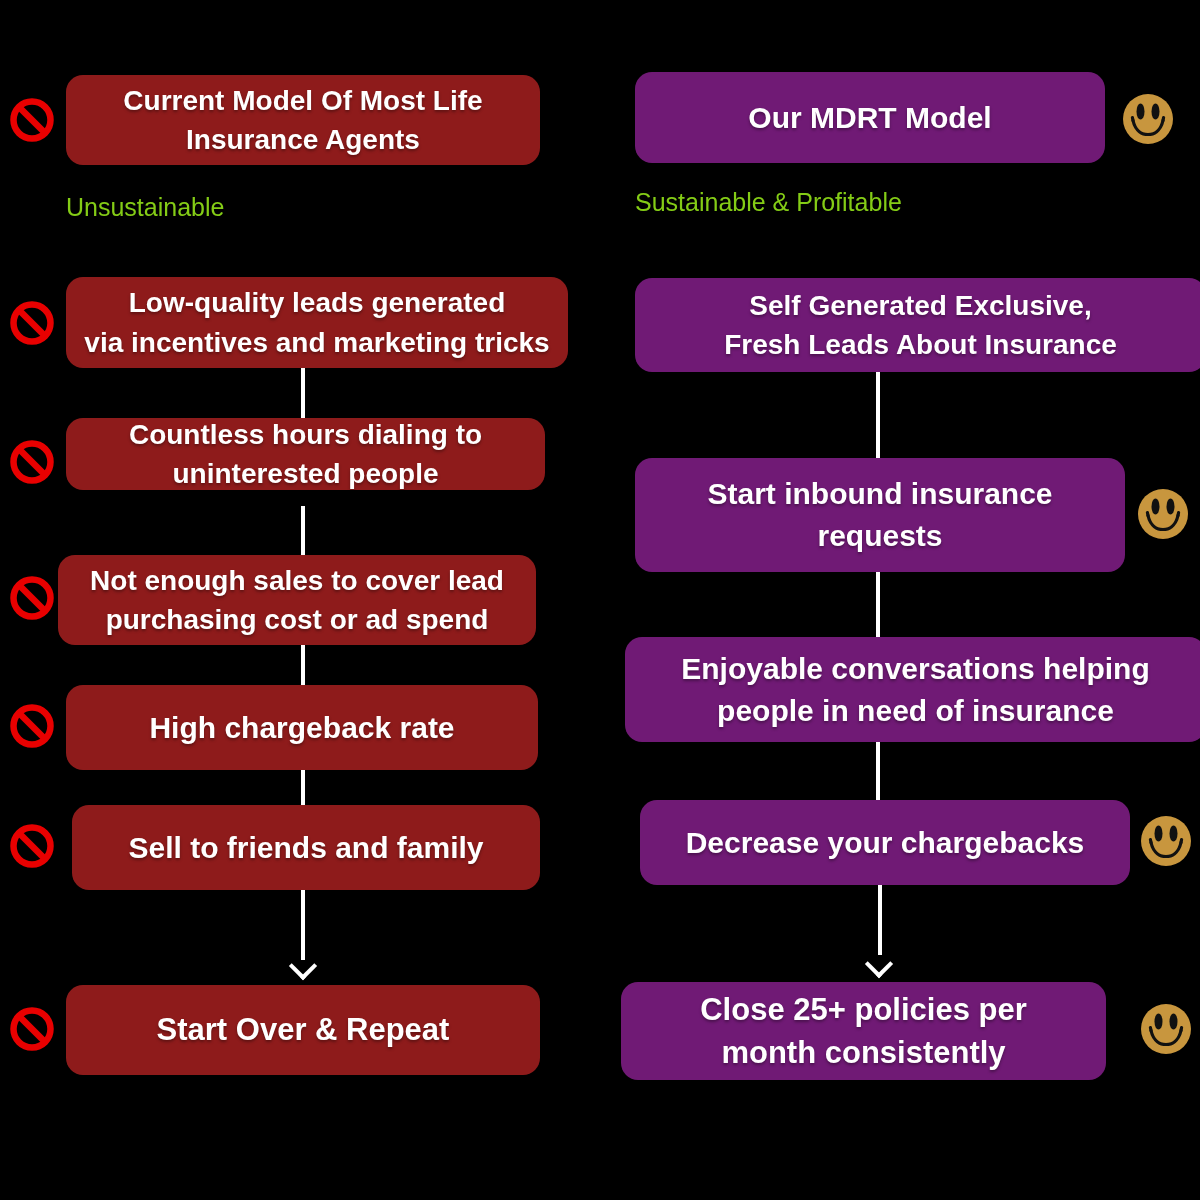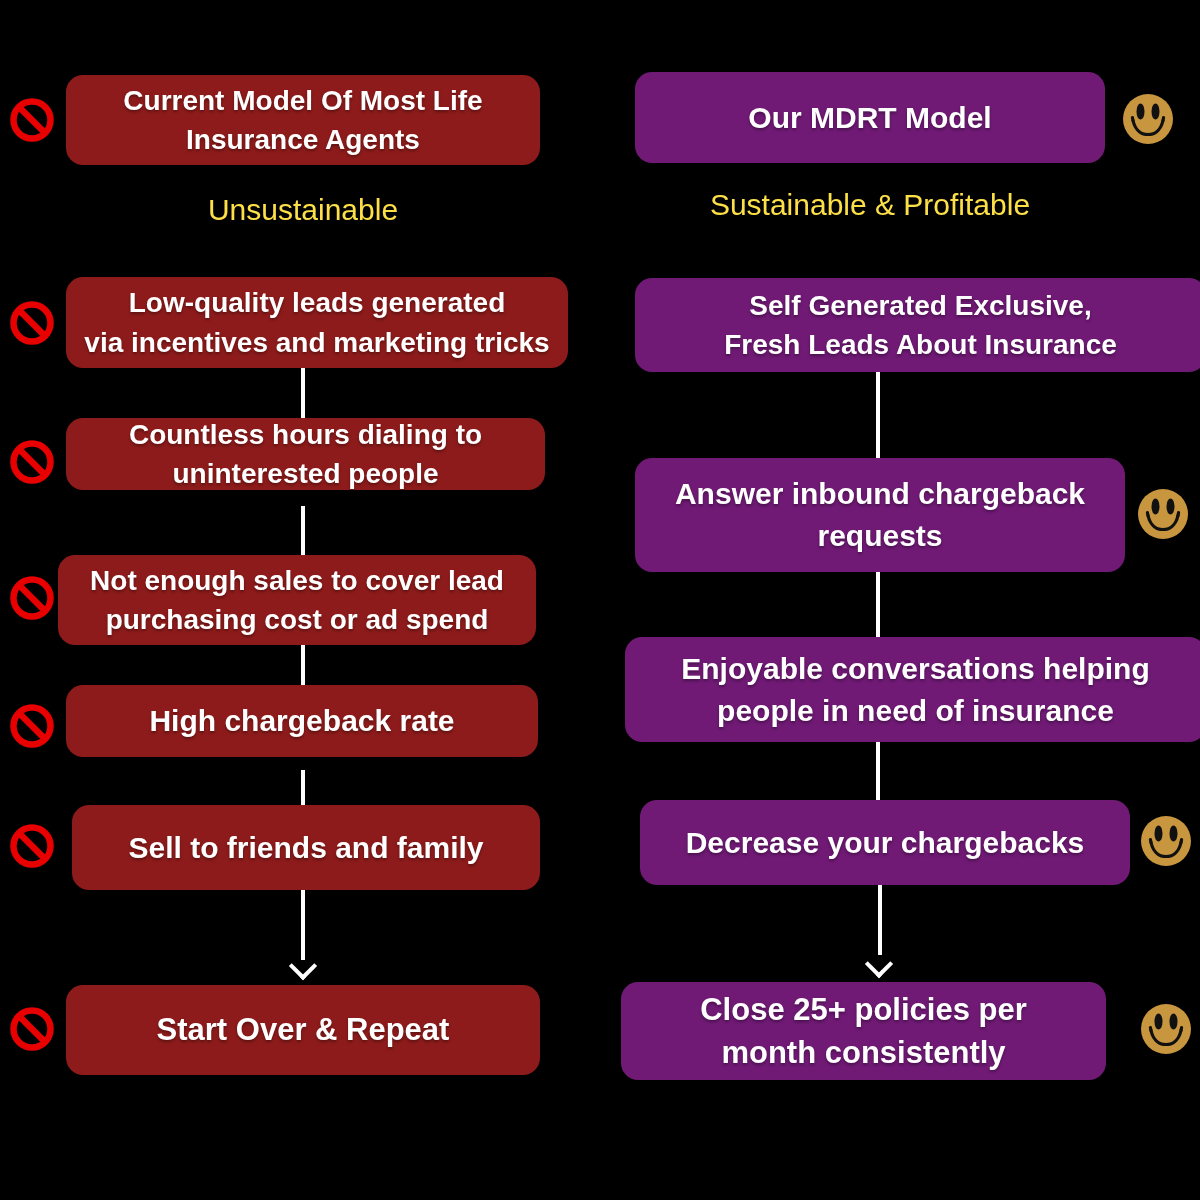--- a/index.html
+++ b/index.html
@@ -12,22 +12,22 @@
     border-radius:17px;color:#ffffff;font-weight:700;text-align:center;
     white-space:pre-line;line-height:1.4;
     text-shadow:0 2px 3px rgba(0,0,0,0.35);
   }
   .bad{background:#8E1B1B;}
   .good{background:#701a75;}
   .fs28{font-size:28px;}
   .fs30{font-size:30px;}
   .fs31{font-size:31px;}
   .subtitle{
-    position:absolute;color:#fde047;font-size:30px;font-weight:400;
-    text-align:center;
+    position:absolute;color:#84cc16;font-size:25px;font-weight:400;
+    text-align:left;
   }
   .connector{position:absolute;width:4px;background:#ffffff;}
   .arrowhead{
     position:absolute;width:20px;height:20px;box-sizing:border-box;
     border-right:4px solid #ffffff;border-bottom:4px solid #ffffff;
     transform:rotate(45deg);
   }
   .icon{position:absolute;}
 </style>
 </head>
@@ -67,21 +67,21 @@
   <div class="box bad fs28" style="left:66px;top:75px;width:474px;height:90px">Current Model Of Most Life
 Insurance Agents</div>
   <div class="subtitle" style="left:66px;top:193px;width:474px">Unsustainable</div>
 
   <div class="box bad fs28" style="left:66px;top:277px;width:502px;height:91px">Low-quality leads generated
 via incentives and marketing tricks</div>
   <div class="box bad fs28" style="left:66px;top:418px;width:479px;height:72px">Countless hours dialing to
 uninterested people</div>
   <div class="box bad fs28" style="left:58px;top:555px;width:478px;height:90px">Not enough sales to cover lead
 purchasing cost or ad spend</div>
-  <div class="box bad fs30" style="left:66px;top:685px;width:472px;height:72px">High chargeback rate</div>
+  <div class="box bad fs30" style="left:66px;top:685px;width:472px;height:85px">High chargeback rate</div>
   <div class="box bad fs30" style="left:72px;top:805px;width:468px;height:85px">Sell to friends and family</div>
   <div class="box bad fs31" style="left:66px;top:985px;width:474px;height:90px">Start Over &amp; Repeat</div>
 
   <div class="connector" style="left:301px;top:368px;height:50px"></div>
   <div class="connector" style="left:301px;top:506px;height:49px"></div>
   <div class="connector" style="left:301px;top:645px;height:40px"></div>
   <div class="connector" style="left:301px;top:770px;height:35px"></div>
   <div class="connector" style="left:301px;top:890px;height:70px"></div>
   <div class="arrowhead" style="left:293px;top:956px"></div>
 
@@ -126,21 +126,21 @@
       <ellipse cx="32.5" cy="17.5" rx="4" ry="8" fill="#111"></ellipse>
       <path d="M10 26.5 C 12.5 37.5, 19.5 40.5, 25 40.5 C 30.5 40.5, 37.5 37.5, 40 26.5" fill="none" stroke="#111" stroke-width="3.2" stroke-linecap="round"></path>
       <path d="M10 26.5 l-0.6 -3 M40 26.5 l0.6 -3" stroke="#111" stroke-width="3.2" stroke-linecap="round"></path>
     </svg>
 
   <div class="box good fs30" style="left:635px;top:72px;width:470px;height:91px">Our MDRT Model</div>
   <div class="subtitle" style="left:635px;top:188px;width:470px">Sustainable &amp; Profitable</div>
 
   <div class="box good fs28" style="left:635px;top:278px;width:571px;height:94px">Self Generated Exclusive,
 Fresh Leads About Insurance</div>
-  <div class="box good fs30" style="left:635px;top:458px;width:490px;height:114px">Answer inbound chargeback
+  <div class="box good fs30" style="left:635px;top:458px;width:490px;height:114px">Start inbound insurance
 requests</div>
   <div class="box good fs30" style="left:625px;top:637px;width:581px;height:105px">Enjoyable conversations helping
 people in need of insurance</div>
   <div class="box good fs30" style="left:640px;top:800px;width:490px;height:85px">Decrease your chargebacks</div>
   <div class="box good fs31" style="left:621px;top:982px;width:485px;height:98px">Close 25+ policies per
 month consistently</div>
 
   <div class="connector" style="left:876px;top:372px;height:86px"></div>
   <div class="connector" style="left:876px;top:572px;height:65px"></div>
   <div class="connector" style="left:876px;top:742px;height:58px"></div>

